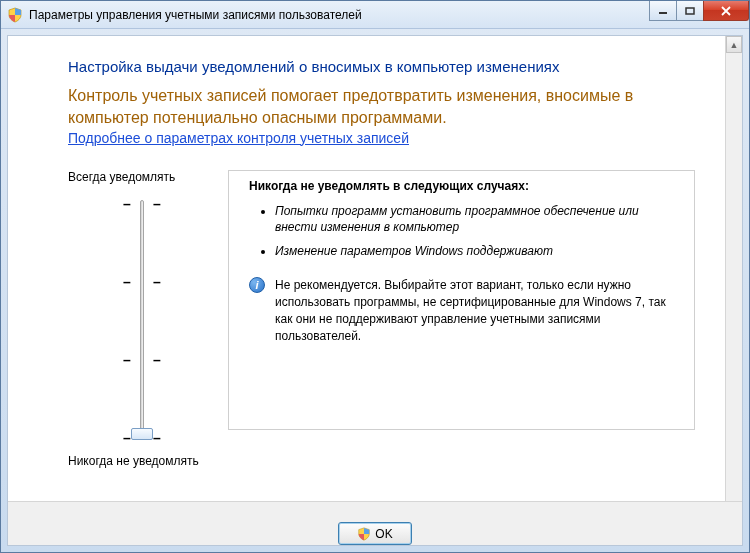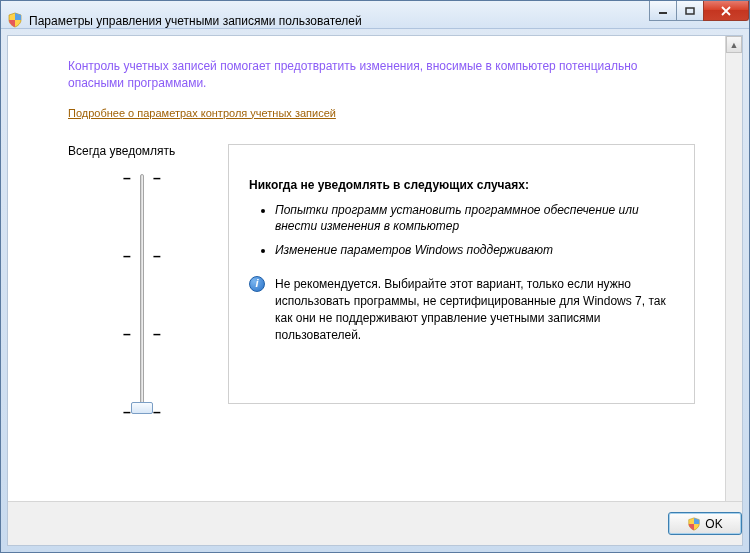--- a/index.html
+++ b/index.html
@@ -20,21 +20,21 @@
     background: linear-gradient(to bottom, #dfe9f5 0%, #c9dbef 100%);
     position: relative;
     display: flex;
     flex-direction: column;
   }
   .titlebar {
     height: 28px;
     background: linear-gradient(to bottom, #e9f1fa 0%, #d6e4f4 100%);
     border-bottom: 1px solid #b0c4de;
     display: flex;
-    align-items: flex-end;
+    align-items: center;
     padding-left: 6px;
     position: relative;
   }
   .titlebar .icon-shield {
     width: 16px; height: 16px;
     margin-right: 6px;
   }
   .titlebar .title {
     font-size: 12px;
     color: #000;
@@ -88,29 +88,29 @@
     position:absolute; left:0; top:0; right:17px; bottom:0;
     padding: 22px 30px 0 60px;
   }
   h1.page-title {
     font-size: 15px;
     font-weight: normal;
     color: #003399;
     margin: 0 0 10px 0;
   }
   .intro {
-    font-size: 12px;
-    color:#8b5cf6;
-    margin-bottom: 14px;
+    font-size: 16px;
+    color:#a16207;
+    margin-bottom: 0;
     line-height: 1.4;
   }
   a.learn-link {
-    color:#a16207;
+    color:#1d4ed8;
     text-decoration: underline;
-    font-size:11px;
+    font-size:14px;
   }
   .slider-area {
     margin-top: 24px;
     display:flex;
     align-items:flex-start;
   }
   .slider-col {
     width: 160px;
     position: relative;
   }
@@ -157,21 +157,21 @@
     width: 22px;
     height: 12px;
     background:linear-gradient(to bottom,#f7fbff,#d8e7f7);
     border:1px solid #7a9ec5;
     border-radius:2px;
   }
   .desc-panel {
     flex:1;
     border:1px solid #cfcfcf;
     background:#fff;
-    padding: 33px 20px 18px 20px;
+    padding: 8px 20px 18px 20px;
     font-size:12px;
     min-height: 260px;
   }
   .desc-panel .panel-title {
     font-weight: bold;
     margin-bottom: 10px;
   }
   .desc-panel ul {
     margin: 6px 0 18px 0;
     padding-left: 26px;
@@ -199,20 +199,21 @@
   .button-bar {
     position:absolute;
     left:0;right:0;bottom:0;
     height:44px;
     background:#f0f0f0;
     border-top:1px solid #d6d6d6;
     display:flex;
     align-items:center;
     justify-content:flex-end;
     gap:8px;
+    flex-direction:column;
   }
   .btn {
     min-width:74px;
     height:23px;
     padding:0 12px;
     font-size:12px;
     background:linear-gradient(to bottom,#fdfdfd,#e4e4e4);
     border:1px solid #8c8c8c;
     border-radius:3px;
     display:flex;align-items:center;justify-content:center;
@@ -255,20 +256,21 @@
             <path d="M2 1 L10 9 M10 1 L2 9" stroke="#fff" stroke-width="1.8"></path>
           </svg>
       </div>
     </div>
   </div>
 
   <div class="content-outer">
 
     <div class="content">
 
+      <h1 class="page-title">Настройка выдачи уведомлений о вносимых в компьютер изменениях</h1>
 
       <div class="intro">Контроль учетных записей помогает предотвратить изменения, вносимые в компьютер потенциально опасными программами.</div>
       <a href="#" class="learn-link">Подробнее о параметрах контроля учетных записей</a>
 
       <div class="slider-area">
 
         <div class="slider-col">
           <div class="label-top">Всегда уведомлять</div>
           <div class="slider-track-wrap">
             <div class="slider-track"></div>
@@ -283,20 +285,21 @@
             <div class="tick" style="top:158px">
                 <span>–</span>
                 <span>–</span>
               </div>
             <div class="tick" style="top:236px">
                 <span>–</span>
                 <span>–</span>
               </div>
             <div class="slider-thumb" style="top:234px"></div>
           </div>
+          <div class="label-bottom">Никогда не уведомлять</div>
         </div>
 
         <div class="desc-panel">
           <div class="panel-title">Никогда не уведомлять в следующих случаях:</div>
           <ul>
             <li>Попытки программ установить программное обеспечение или внести изменения в компьютер</li>
             <li>Изменение параметров Windows поддерживают</li>
           </ul>
           <div class="reco">
             <div class="info-icon">i</div>

